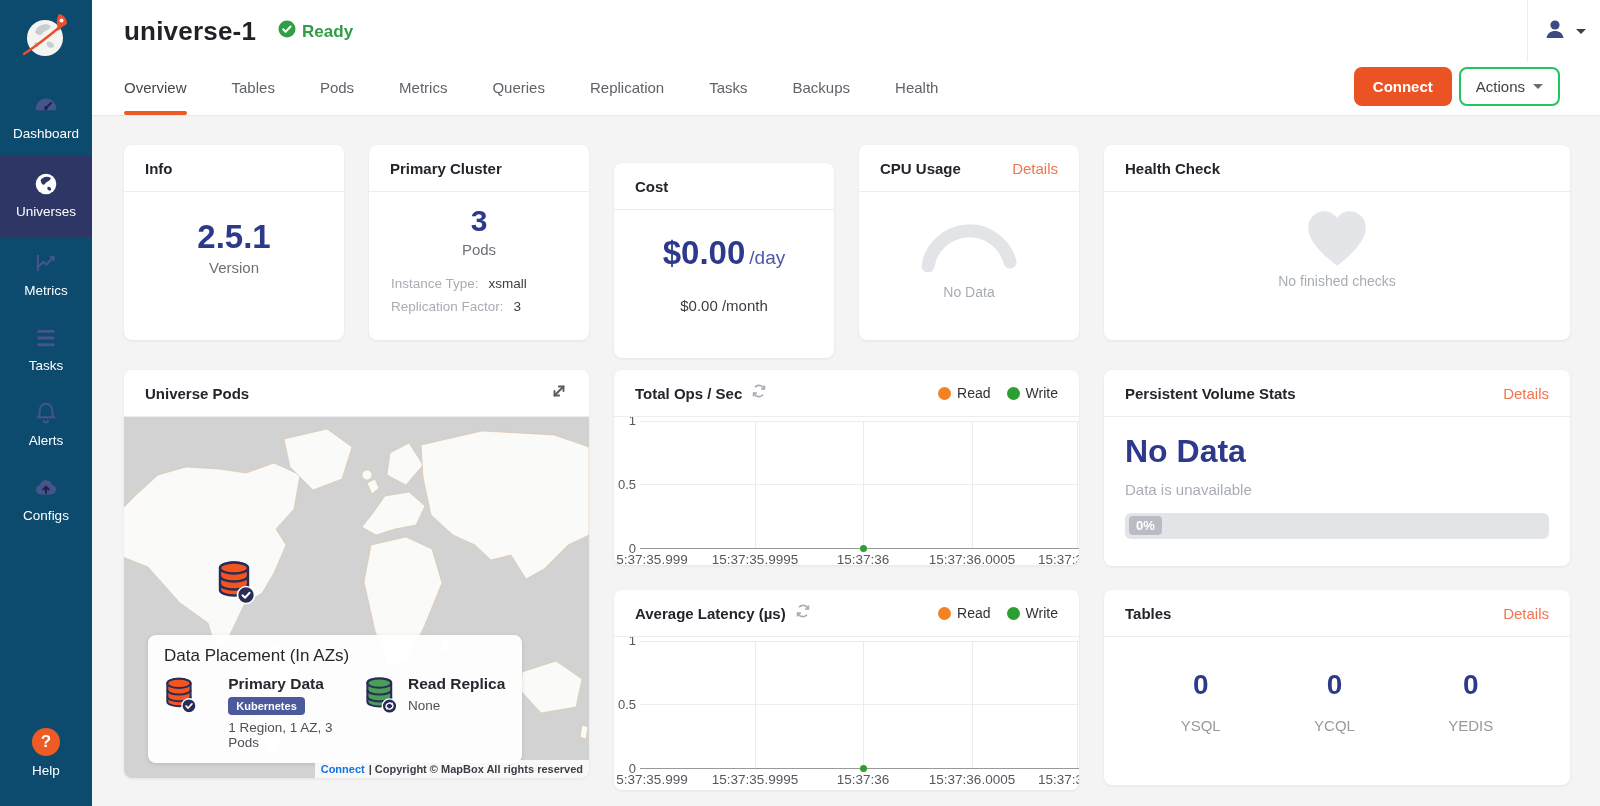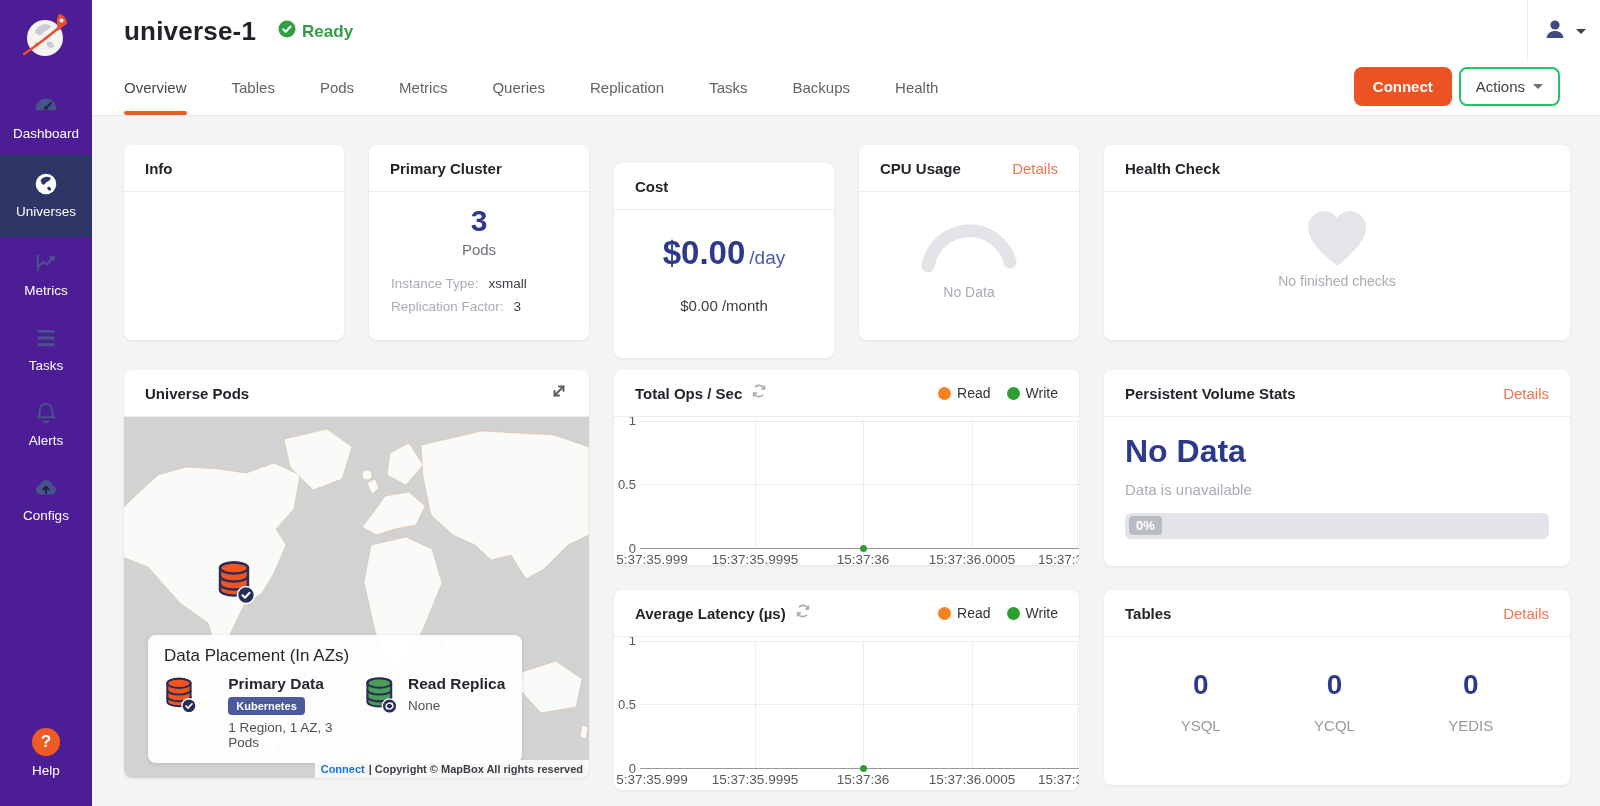--- a/index.html
+++ b/index.html
@@ -1,20 +1,20 @@
 <!DOCTYPE html>
 <html><head>
 <meta charset="utf-8">
 <style>
   * { margin:0; padding:0; box-sizing:border-box; }
   html,body { width:1600px; height:806px; overflow:hidden; }
   body { font-family:"Liberation Sans", sans-serif; background:#f4f4f5; color:#24272c; }
 
   
-  .sidebar { position:absolute; left:0; top:0; width:92px; height:806px; background:#4c1d95;
+  .sidebar { position:absolute; left:0; top:0; width:92px; height:806px; background:#0c4a6e;
              display:flex; flex-direction:column; align-items:center; z-index:30; }
   .logo { width:62px; height:60px; margin:6px 0 14px; }
   .nav-item { width:100%; padding:13px 0 14px; display:flex; flex-direction:column; align-items:center;
               gap:7px; color:#fff; font-size:13.5px; cursor:pointer; }
   .nav-item .nicon { width:26px; height:26px; color:#47548c; }
   .nav-item.active { background:#2e3666; padding:16px 0 18px; }
   .nav-item.active .nicon { color:#ffffff; }
   .nav-help { margin-top:auto; margin-bottom:14px; }
   .help-circle { width:28px; height:28px; border-radius:50%; background:#ee5b24; color:#fff;
                  display:flex; align-items:center; justify-content:center; font-weight:bold; font-size:17px; }
@@ -255,20 +255,24 @@
           </svg>
       </span>
       <span class="caret" style="border-top-color:#3c4046;"></span>
     </div>
   </div>
 
   <div class="card c-info">
     <div class="card-head">
         <span class="card-title">Info</span>
       </div>
+    <div class="metric-body" style="padding-top:26px;">
+      <div class="metric-big">2.5.1</div>
+      <div class="metric-label">Version</div>
+    </div>
   </div>
 
   <div class="card c-primary">
     <div class="card-head">
         <span class="card-title">Primary Cluster</span>
       </div>
     <div class="metric-body" style="padding-top:12px;">
       <div class="metric-big" style="font-size:30px;">3</div>
       <div class="metric-label">Pods</div>
     </div>

